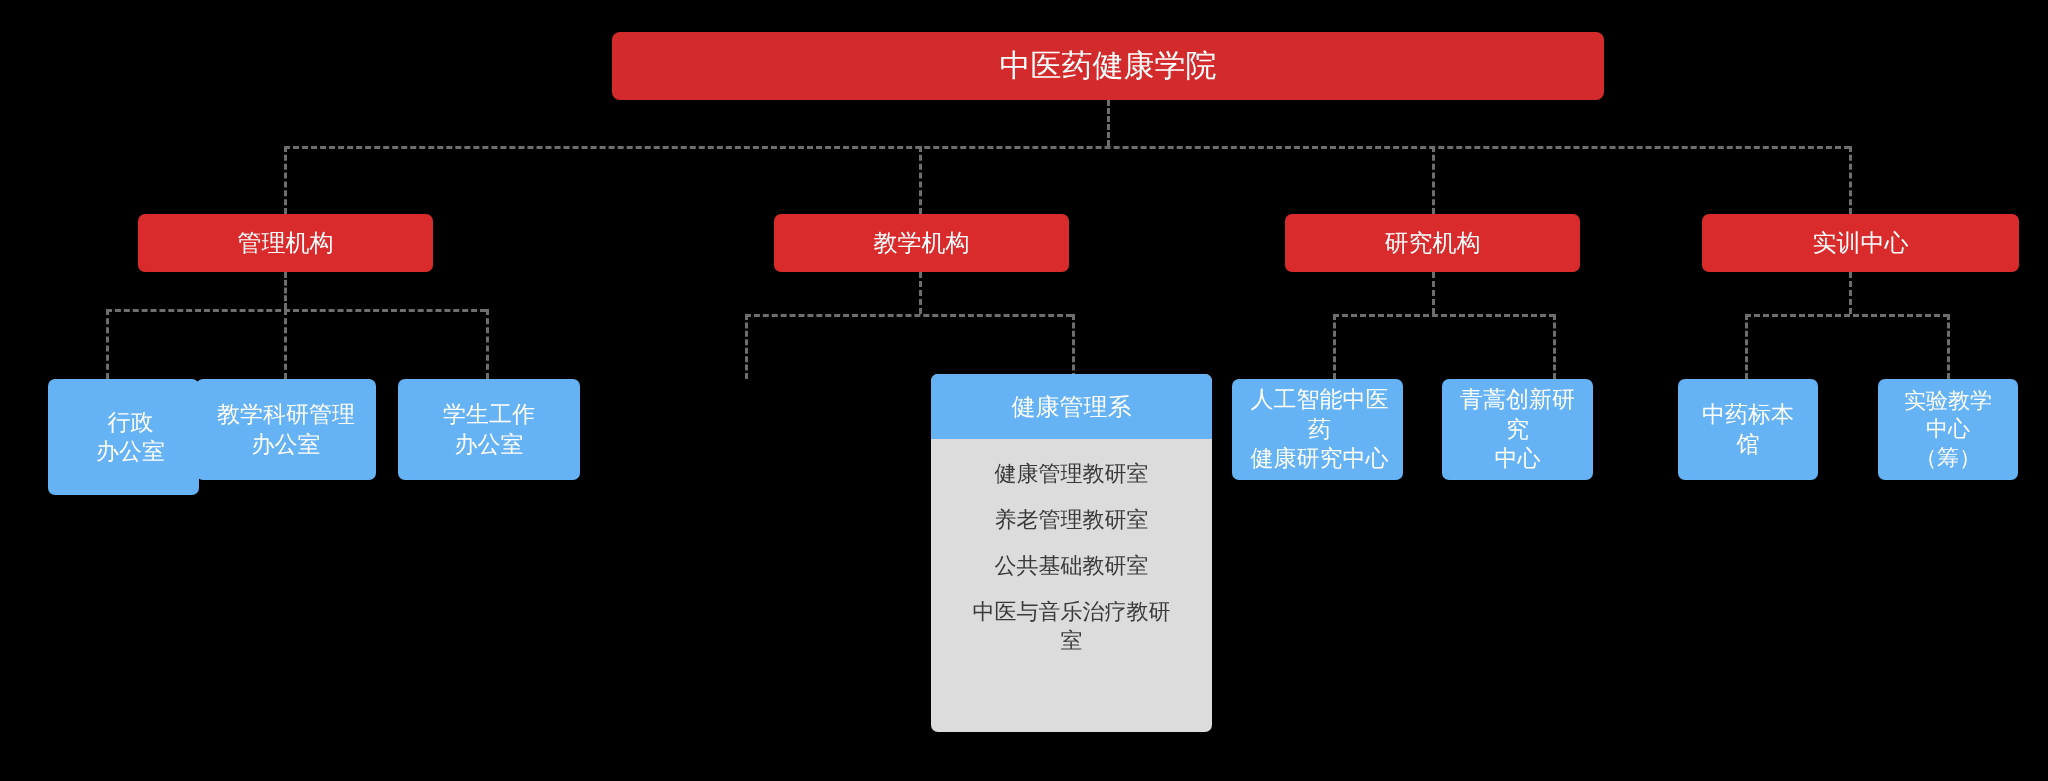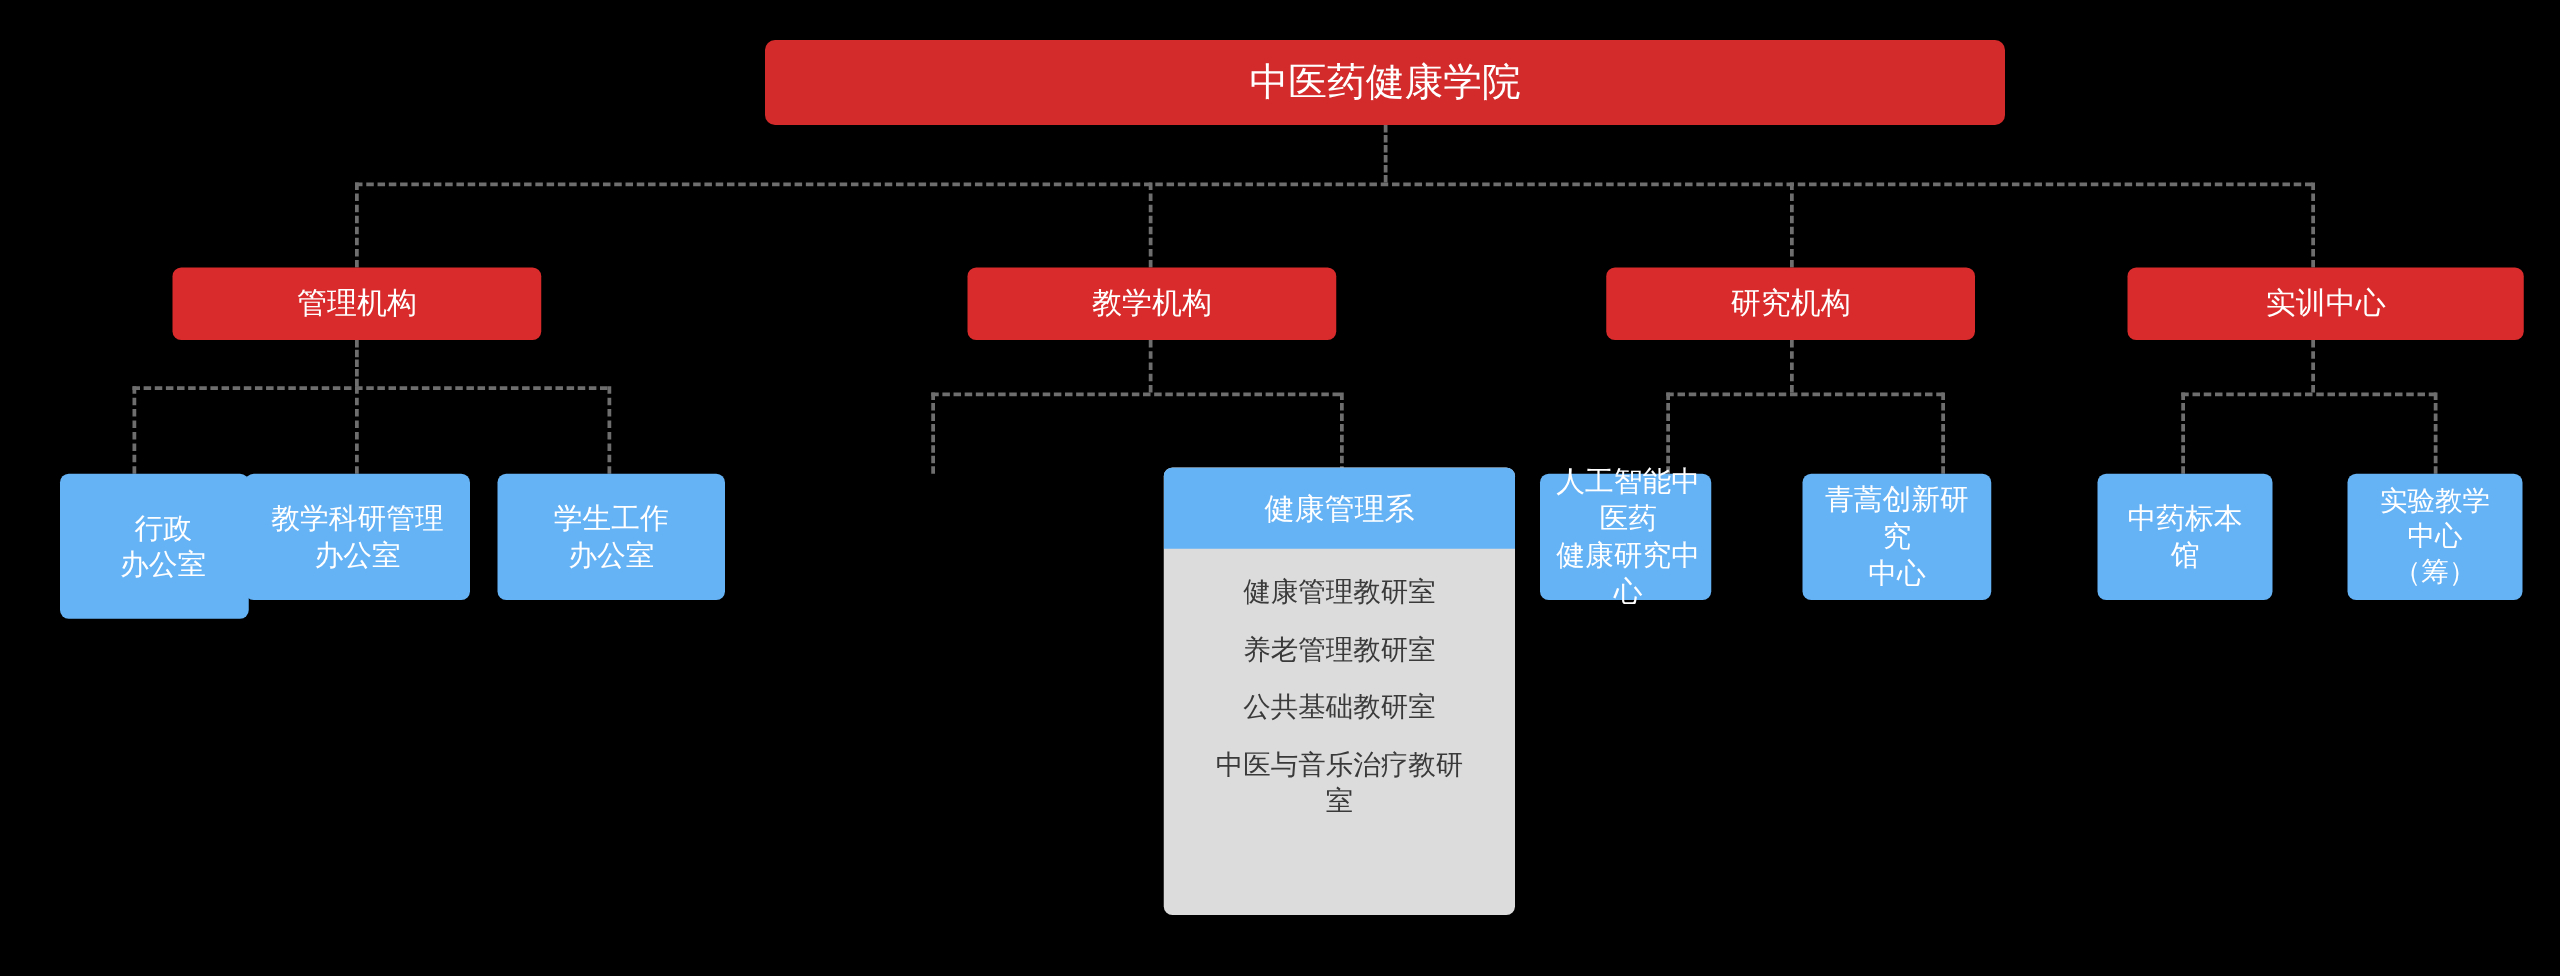--- a/index.html
+++ b/index.html
@@ -175,21 +175,21 @@
       <span>健康管理系</span>
     </div>
     <div class="dept-body">
       <div class="dept-item">健康管理教研室</div>
       <div class="dept-item">养老管理教研室</div>
       <div class="dept-item">公共基础教研室</div>
       <div class="dept-item" style="width:200px;">中医与音乐治疗教研室</div>
     </div>
   </div>
 
-  <div class="node node-leaf" style="left:1232px; top:379px; width:137px; height:101px;padding-left:12px;">
+  <div class="node node-leaf" style="left:1232px; top:379px; width:171px; height:101px;padding-left:12px;">
     <span>
       <span>人工智能中医药</span><br>
       <span>健康研究中心</span>
     </span>
   </div>
   <div class="node node-leaf" style="left:1442px; top:379px; width:151px; height:101px;">
     <span>
       <span>青蒿创新研究</span><br>
       <span>中心</span>
     </span>

